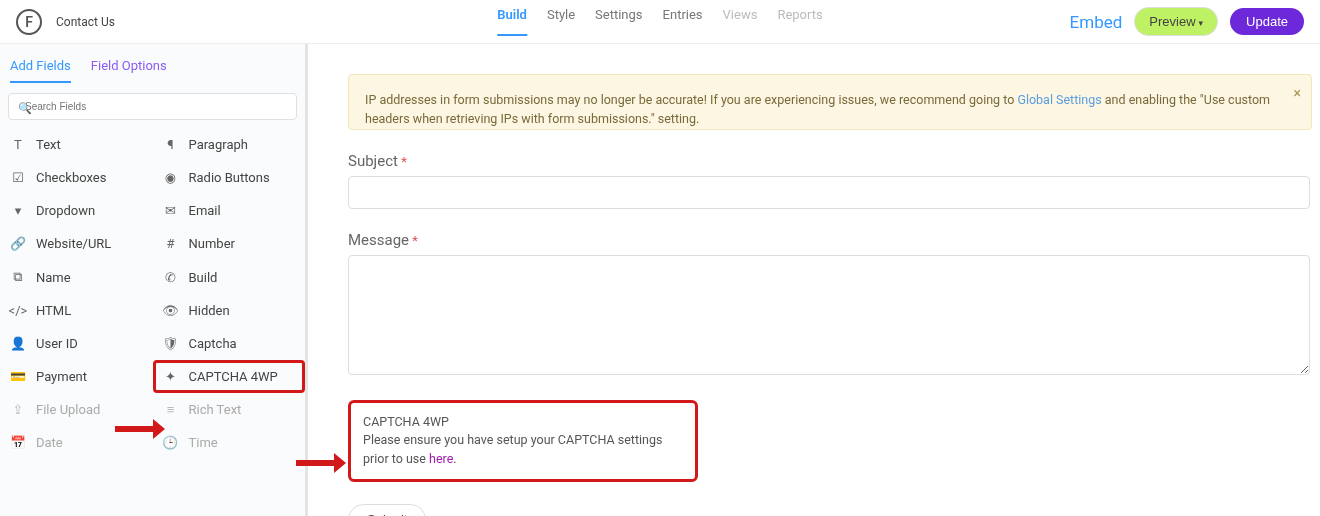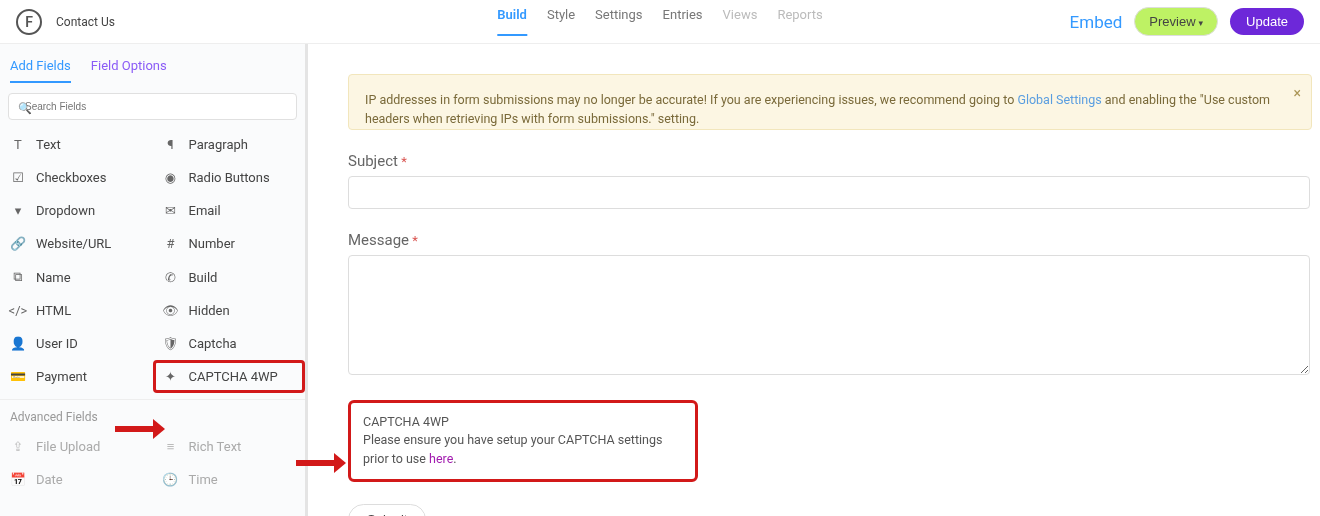--- a/index.html
+++ b/index.html
@@ -137,21 +137,20 @@
         </div>
       <div class="field-item">
           <span class="ico">💳</span>
           <span>Payment</span>
         </div>
       <div class="field-item highlighted">
           <span class="ico">✦</span>
           <span>CAPTCHA 4WP</span>
         </div>
     </div>
-    <div class="section-label">Advanced Fields</div>
     <div class="fields-grid adv">
       <div class="field-item">
           <span class="ico">⇪</span>
           <span>File Upload</span>
         </div>
       <div class="field-item">
           <span class="ico">≡</span>
           <span>Rich Text</span>
         </div>
       <div class="field-item">

